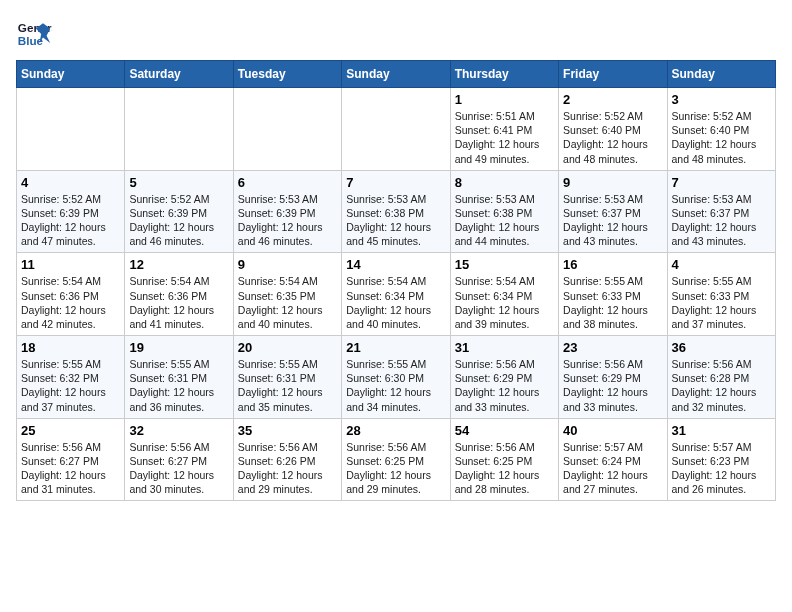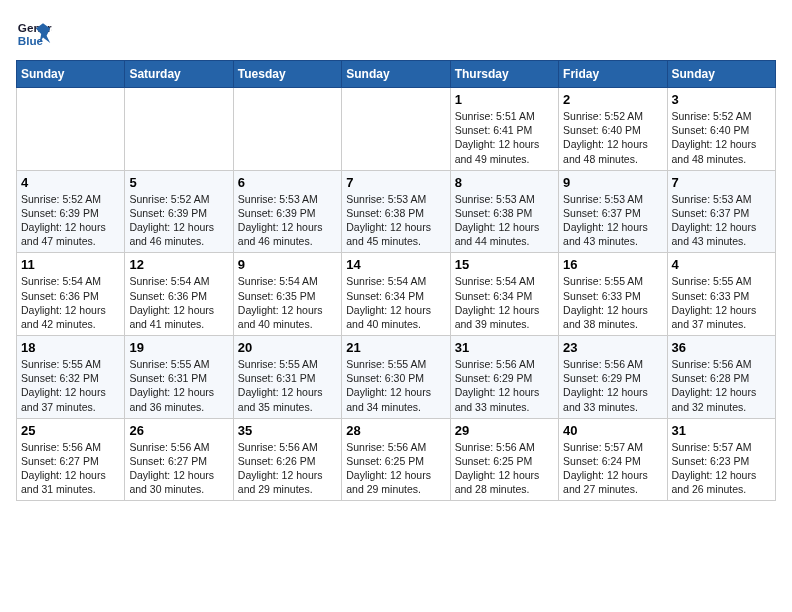--- a/index.html
+++ b/index.html
@@ -291,42 +291,42 @@
       </tr>
       <tr>
         <td>
           <span class="day-num">25</span>
           <div class="cell-text" style="white-space: pre-line;">Sunrise: 5:56 AM
 Sunset: 6:27 PM
 Daylight: 12 hours
 and 31 minutes.</div>
         </td>
         <td>
-          <span class="day-num">26</span>
+          <span class="day-num">32</span>
           <div class="cell-text" style="white-space: pre-line;">Sunrise: 5:56 AM
 Sunset: 6:27 PM
 Daylight: 12 hours
 and 30 minutes.</div>
         </td>
         <td>
           <span class="day-num">35</span>
           <div class="cell-text" style="white-space: pre-line;">Sunrise: 5:56 AM
 Sunset: 6:26 PM
 Daylight: 12 hours
 and 29 minutes.</div>
         </td>
         <td>
           <span class="day-num">28</span>
           <div class="cell-text" style="white-space: pre-line;">Sunrise: 5:56 AM
 Sunset: 6:25 PM
 Daylight: 12 hours
 and 29 minutes.</div>
         </td>
         <td>
-          <span class="day-num">29</span>
+          <span class="day-num">54</span>
           <div class="cell-text" style="white-space: pre-line;">Sunrise: 5:56 AM
 Sunset: 6:25 PM
 Daylight: 12 hours
 and 28 minutes.</div>
         </td>
         <td>
           <span class="day-num">40</span>
           <div class="cell-text" style="white-space: pre-line;">Sunrise: 5:57 AM
 Sunset: 6:24 PM
 Daylight: 12 hours

